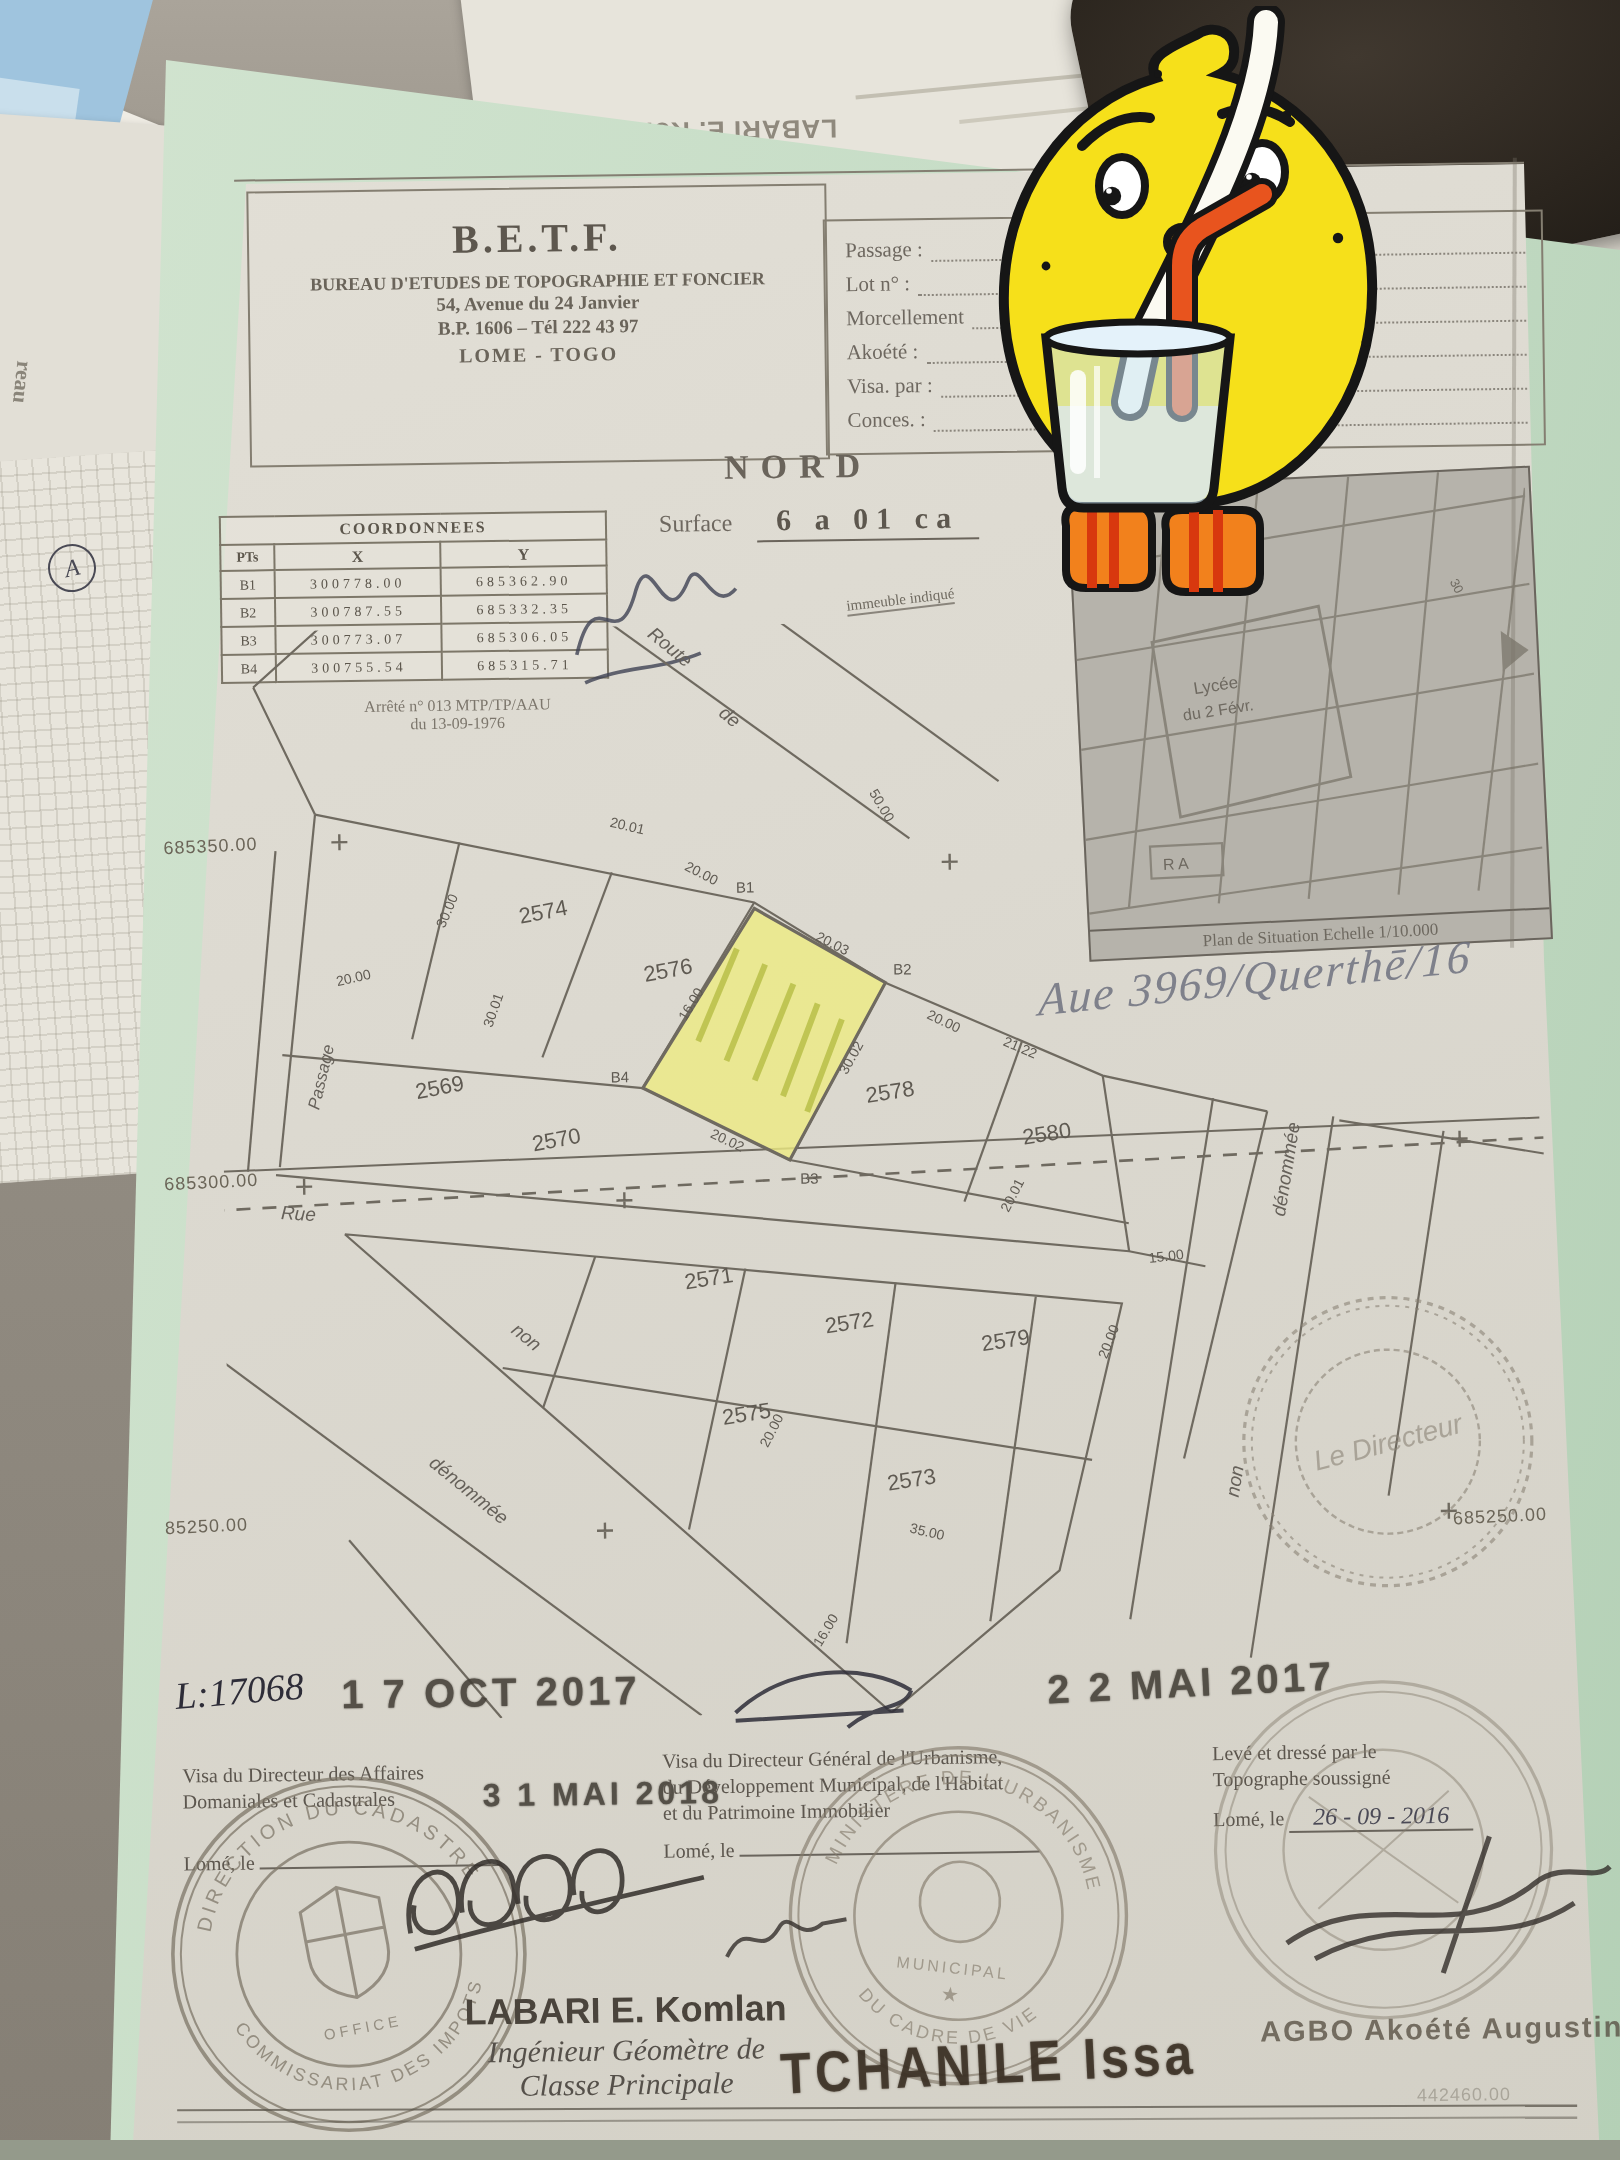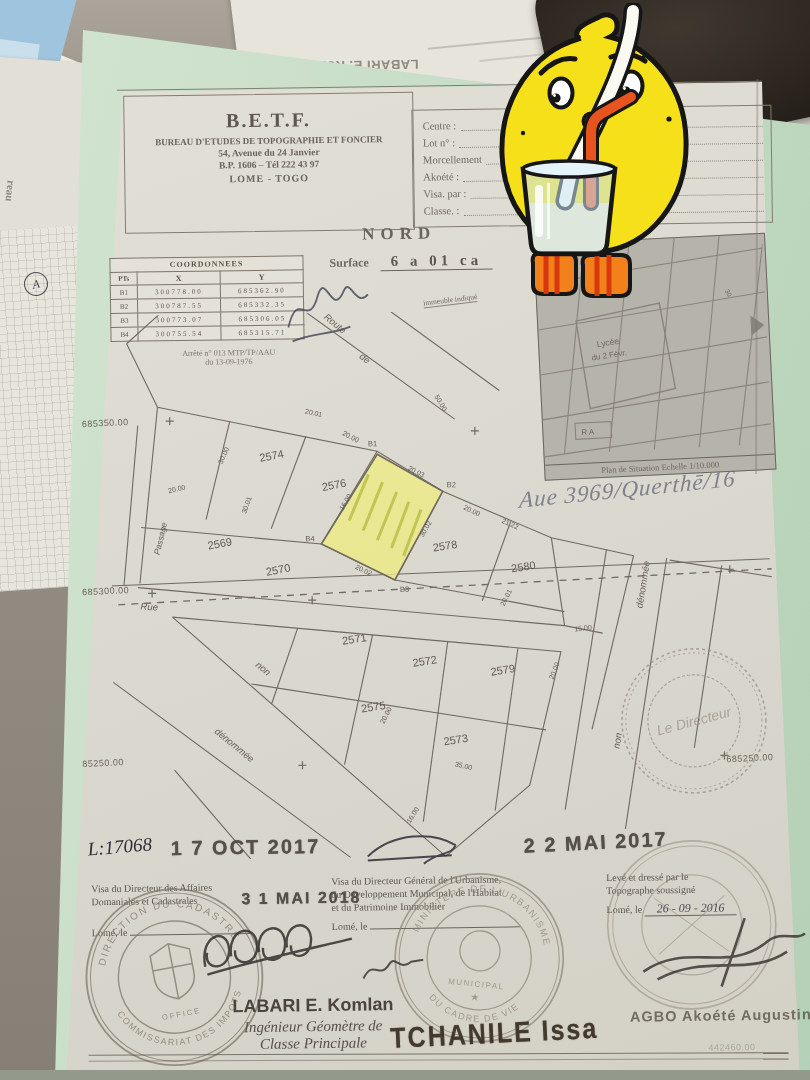--- a/index.html
+++ b/index.html
@@ -66,48 +66,48 @@
   <div class="abs box lh" style="left:18px;top:10px;width:288px;height:122px;padding-top:14px;">
     <div style="font-weight:700;font-size:20px;letter-spacing:2px;color:#5d574e;">B.E.T.F.</div>
     <div style="font-weight:700;font-size:9px;margin-top:4px;color:#6a645a;">BUREAU D'ETUDES DE TOPOGRAPHIE ET FONCIER</div>
     <div style="font-weight:700;font-size:9.5px;margin-top:2px;color:#6a645a;">54, Avenue du 24 Janvier</div>
     <div style="font-weight:700;font-size:9.5px;margin-top:2px;color:#6a645a;">B.P. 1606 – Tél 222 43 97</div>
     <div style="font-weight:700;font-size:10px;margin-top:3px;letter-spacing:1px;color:#6a645a;">LOME - TOGO</div>
   </div>
 
   <div class="abs box" style="left:306px;top:28px;width:340px;height:112px;padding:4px 8px 0 10px;">
     <div class="formrow">
-      <span class="lbl">Centre :</span>
+      <span class="lbl">Passage :</span>
         <span class="line"></span>
     </div>
     <div class="formrow">
       <span class="lbl">Lot n° :</span>
         <span class="line"></span>
     </div>
     <div class="formrow">
       <span class="lbl">Morcellement</span>
         <span class="line"></span>
     </div>
     <div class="formrow">
       <span class="lbl">Akoété :</span>
         <span class="line"></span>
     </div>
     <div class="formrow">
       <span class="lbl">Visa. par :</span>
         <span class="line"></span>
     </div>
     <div class="formrow">
-      <span class="lbl">Classe. :</span>
+      <span class="lbl">Conces. :</span>
         <span class="line"></span>
     </div>
   </div>
 
   <div class="abs" style="left:212px;top:142px;width:160px;text-align:center;font-weight:700;font-size:17px;letter-spacing:6px;color:#6a645b;">NORD</div>
   <div class="abs" style="left:222px;top:170px;white-space:nowrap;">
-    <span style="font-size:12px;color:#6e6860;font-weight:bold;">Surface</span>
+    <span style="font-size:12px;color:#6e6860;">Surface</span>
     <span style="font-weight:700;font-size:15px;letter-spacing:4px;color:#5d574e;border-bottom:1.5px solid #6a645b;padding:0 10px 1px 10px;margin-left:8px;">6 a 01 ca</span>
   </div>
 
   <table class="coord abs" style="left:2px;top:172px;">
     <tbody>
         <tr>
           <th colspan="3" style="font-size:8px;letter-spacing:1px;height:13px;width:190px;">COORDONNEES</th>
         </tr>
     <tr>
       <th style="font-size:7px;width:26px;height:12px;">PTs</th>

